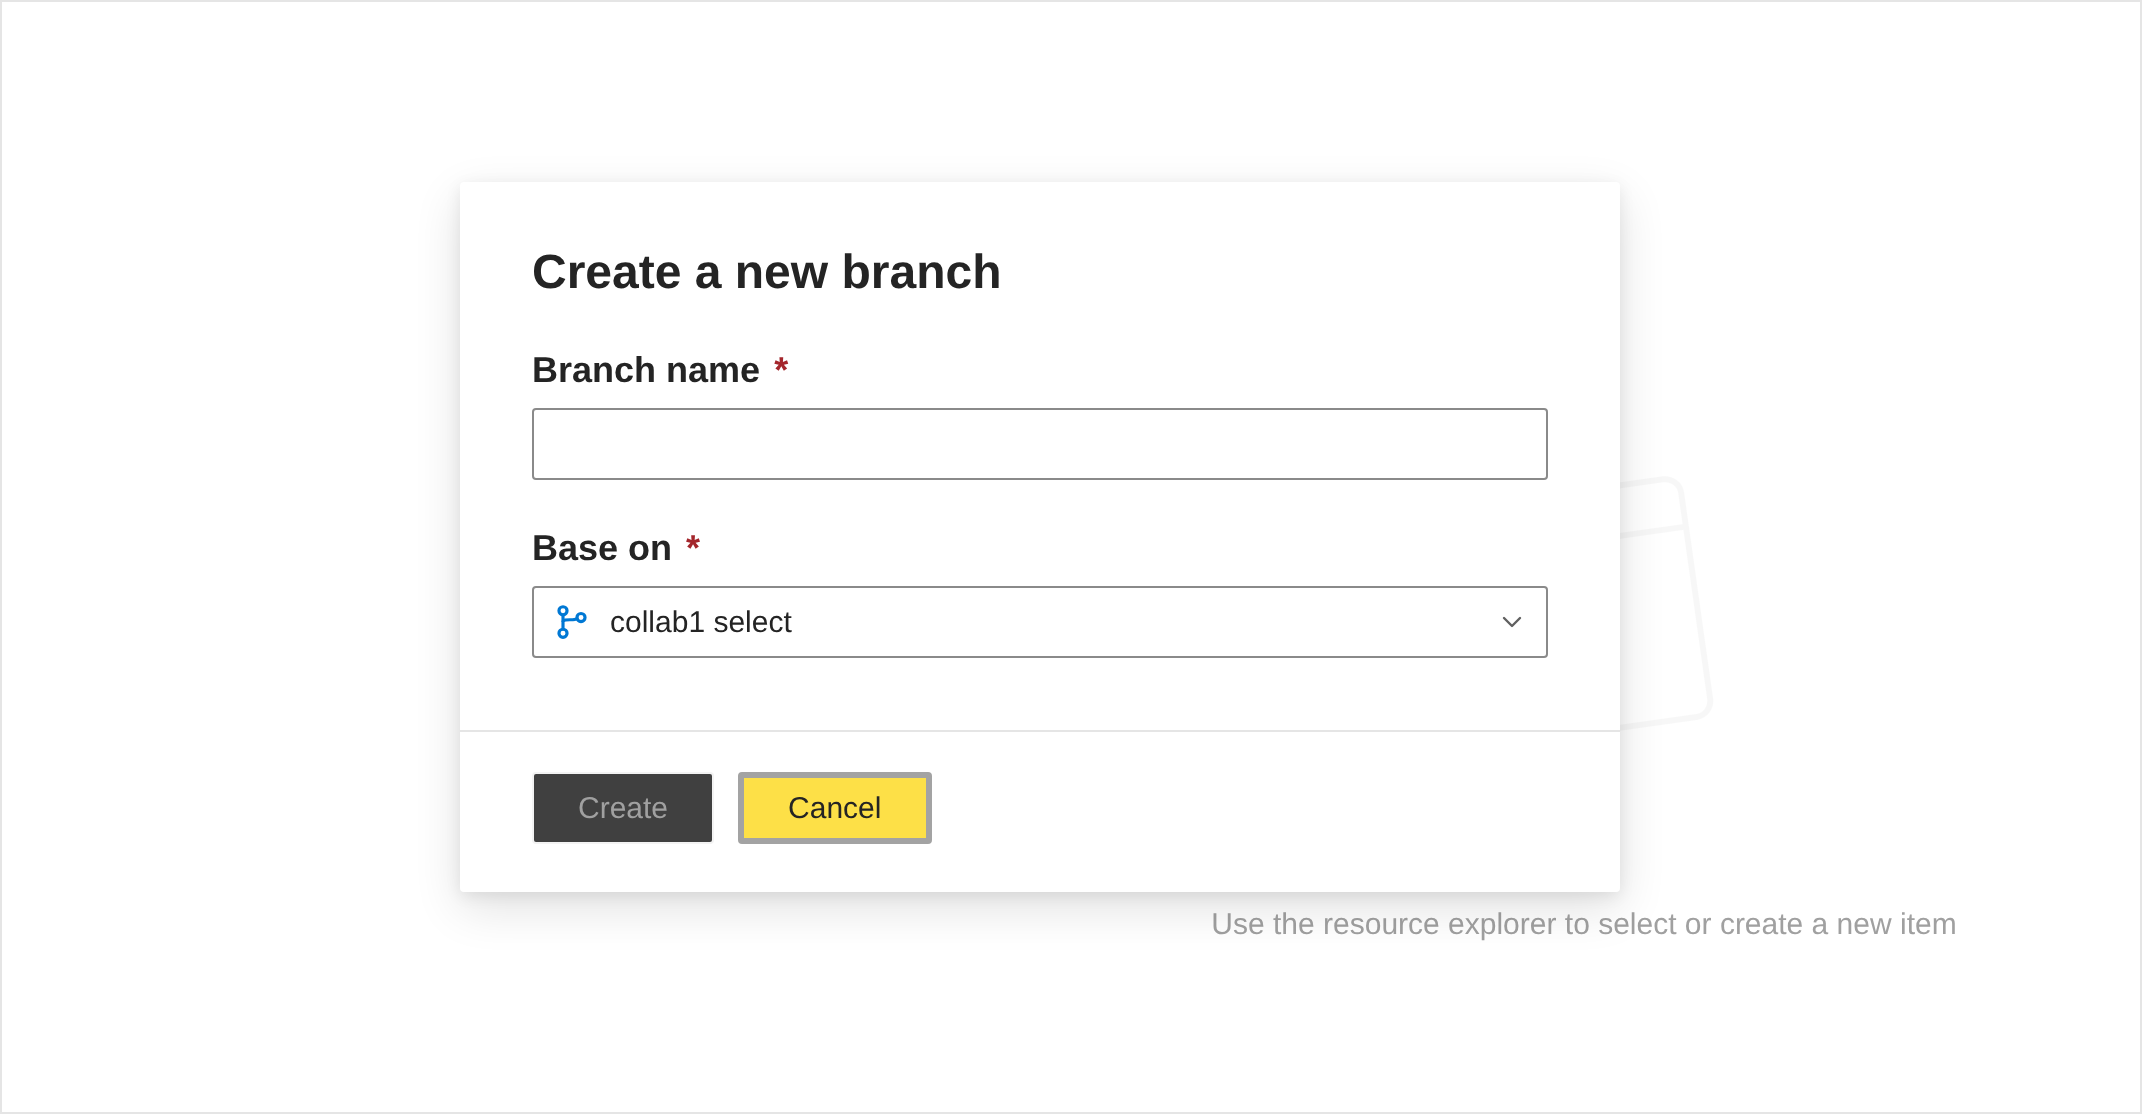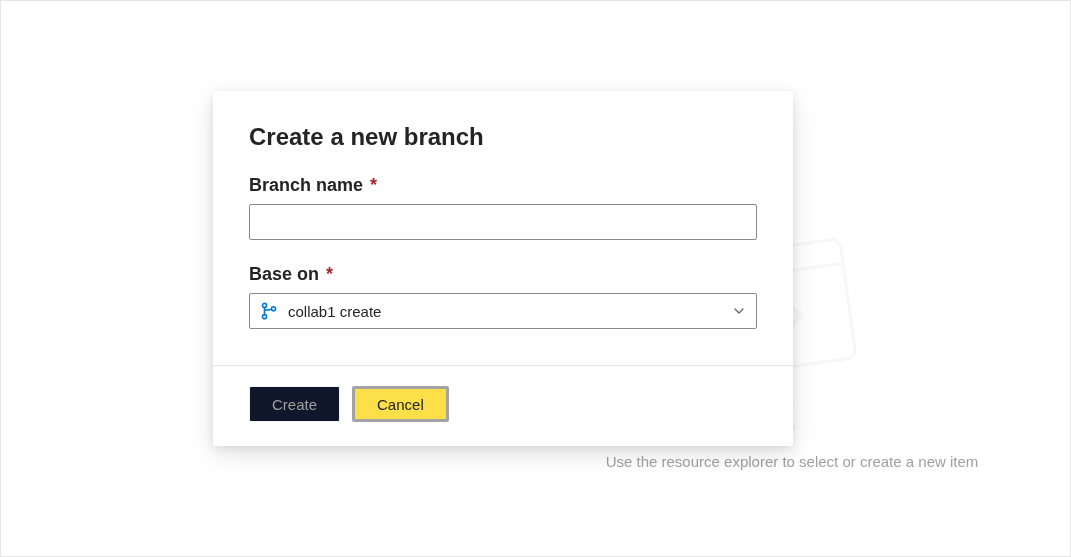--- a/index.html
+++ b/index.html
@@ -40,21 +40,21 @@
       margin-top: 20px;
     }
     .bg-subtext {
       font-size: 15px;
       color: #a0a0a0;
       text-align: center;
       margin-left: 44px;
     }
     .dialog {
       position: absolute;
-      left: 212px;
+      left: 229px;
       top: 90px;
       width: 580px;
       background: #ffffff;
       box-shadow: 0 8px 24px rgba(0,0,0,0.12), 0 2px 8px rgba(0,0,0,0.08);
       border-radius: 2px;
     }
     .dialog-body {
       padding: 32px 36px 32px 36px;
     }
     .dialog-title {
@@ -123,21 +123,21 @@
     .btn {
       height: 36px;
       padding: 0 22px;
       border-radius: 2px;
       font-size: 15px;
       font-family: inherit;
       cursor: pointer;
       border: 1px solid transparent;
     }
     .btn-primary-disabled {
-      background: #0f172a;
+      background: #404040;
       color: #a0a0a0;
       border-color: #f3f3f3;
       cursor: not-allowed;
     }
     .btn-secondary {
       background: #fde047;
       color: #242424;
       border: 3px solid #a3a3a3;
     }
   </style>
@@ -184,21 +184,21 @@
       <div class="dropdown">
         <span class="dropdown-icon">
           <svg width="18" height="18" viewBox="0 0 16 16">
             <circle cx="4" cy="3" r="1.8" fill="none" stroke="#0078d4" stroke-width="1.4"></circle>
             <circle cx="4" cy="13" r="1.8" fill="none" stroke="#0078d4" stroke-width="1.4"></circle>
             <circle cx="12" cy="6" r="1.8" fill="none" stroke="#0078d4" stroke-width="1.4"></circle>
             <path d="M 4 4.8 L 4 11.2" fill="none" stroke="#0078d4" stroke-width="1.4"></path>
             <path d="M 4 8 C 4 6 10.2 8 10.2 6" fill="none" stroke="#0078d4" stroke-width="1.4"></path>
           </svg>
         </span>
-        <span class="dropdown-value">collab1 create</span>
+        <span class="dropdown-value">collab1 select</span>
         <span class="dropdown-chevron">
           <svg width="14" height="14" viewBox="0 0 14 14">
             <path d="M 3 5 L 7 9 L 11 5" fill="none" stroke="#606060" stroke-width="1.2" stroke-linecap="round" stroke-linejoin="round"></path>
           </svg>
         </span>
       </div>
     </div>
   </div>
 
   <div class="dialog-footer">

